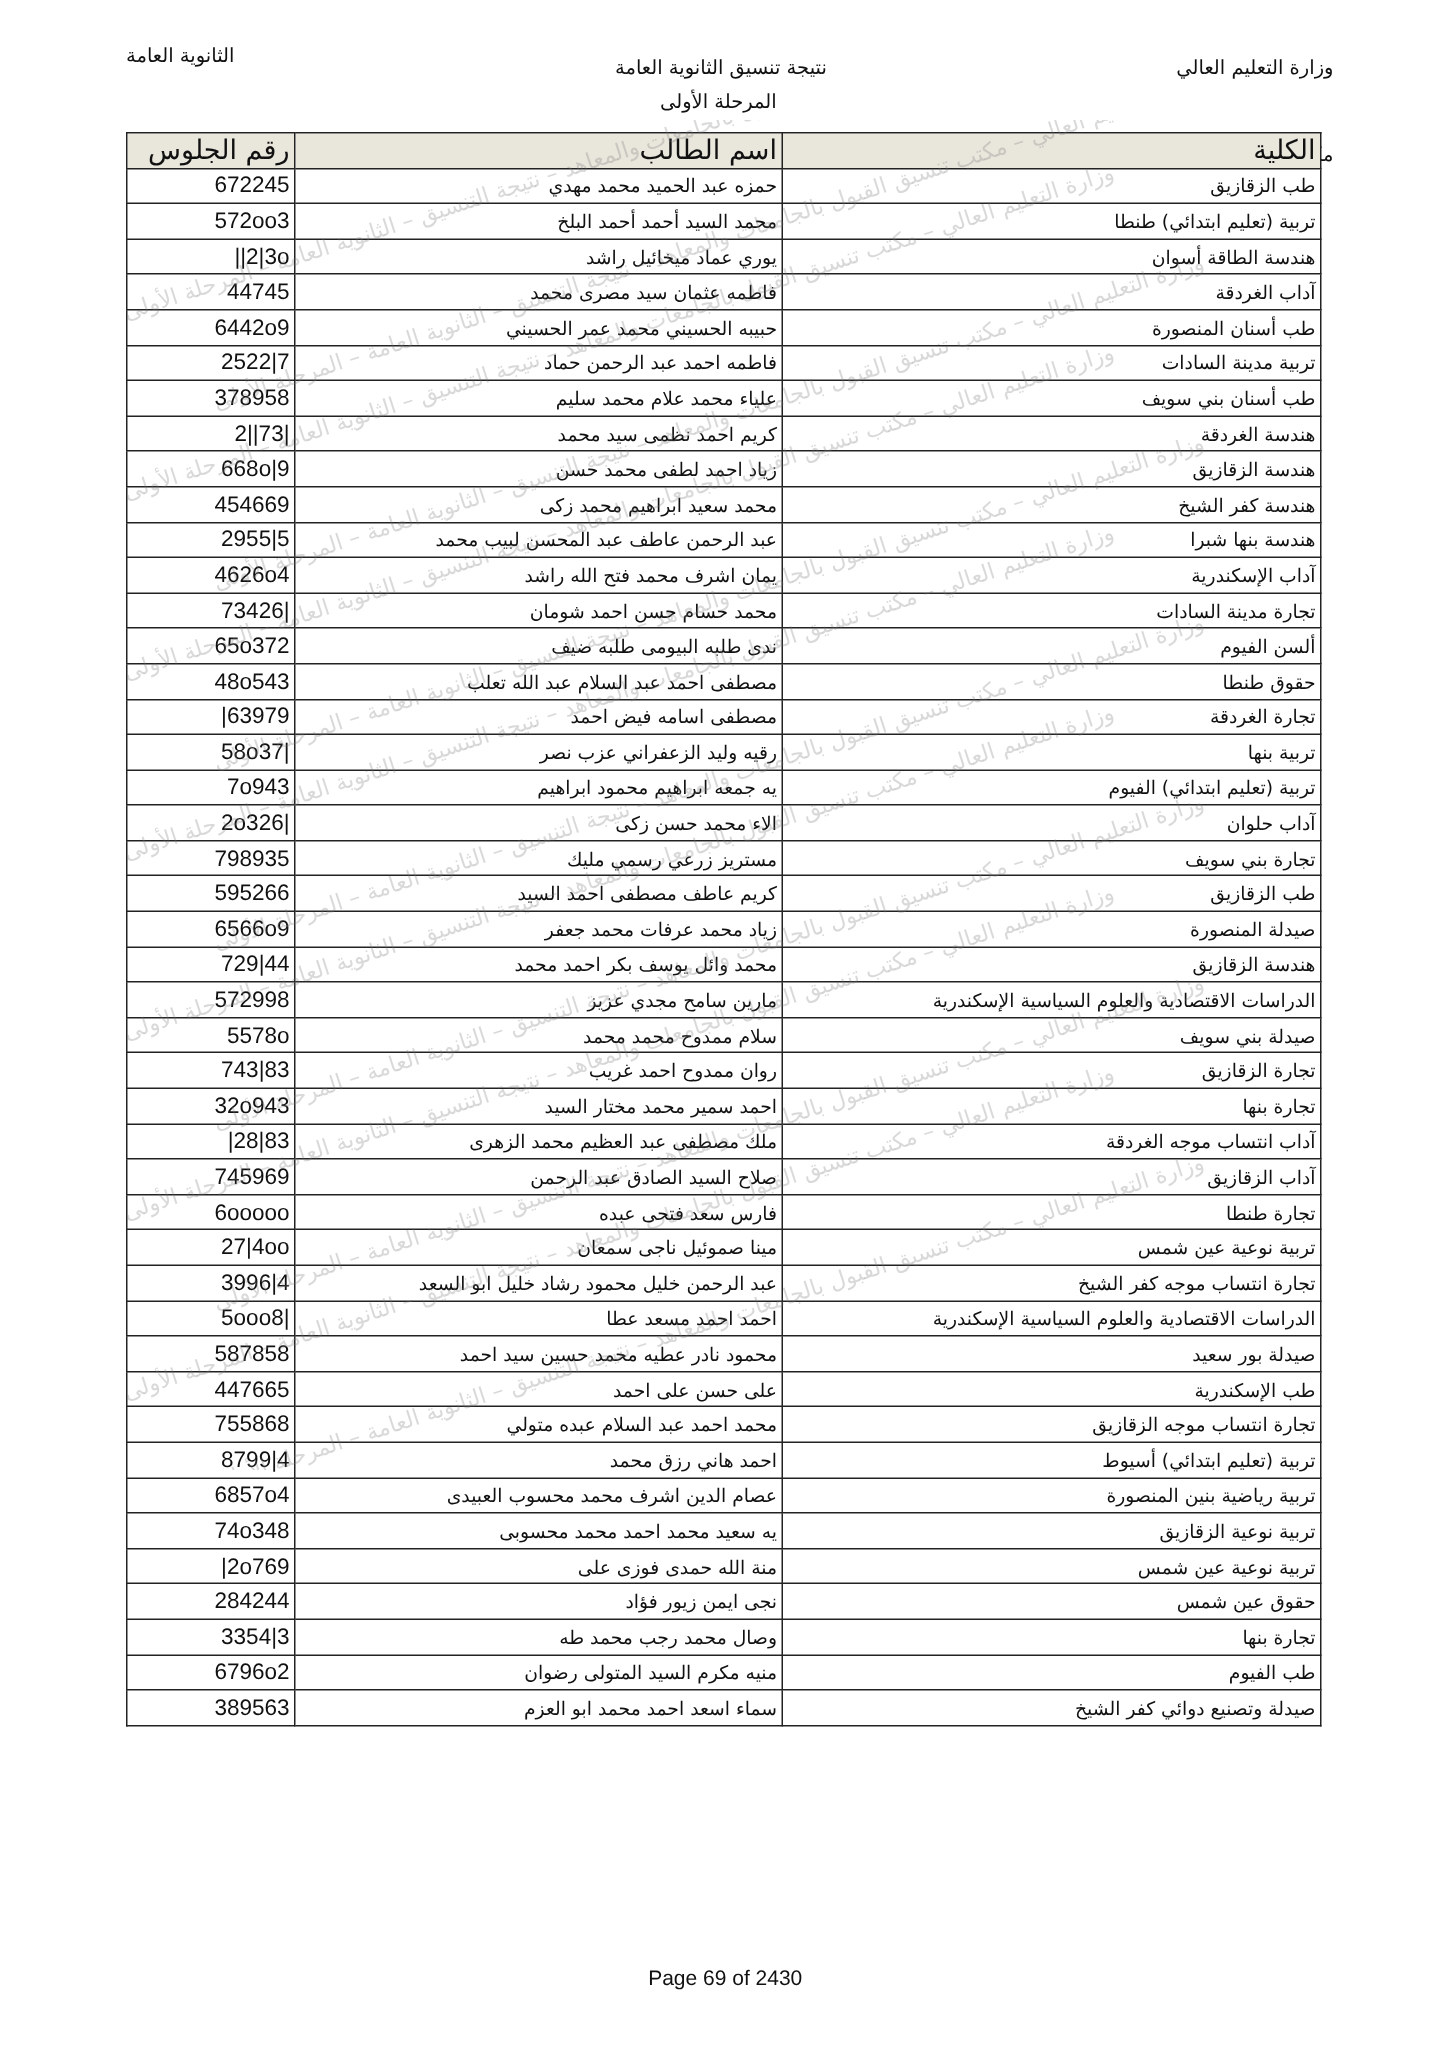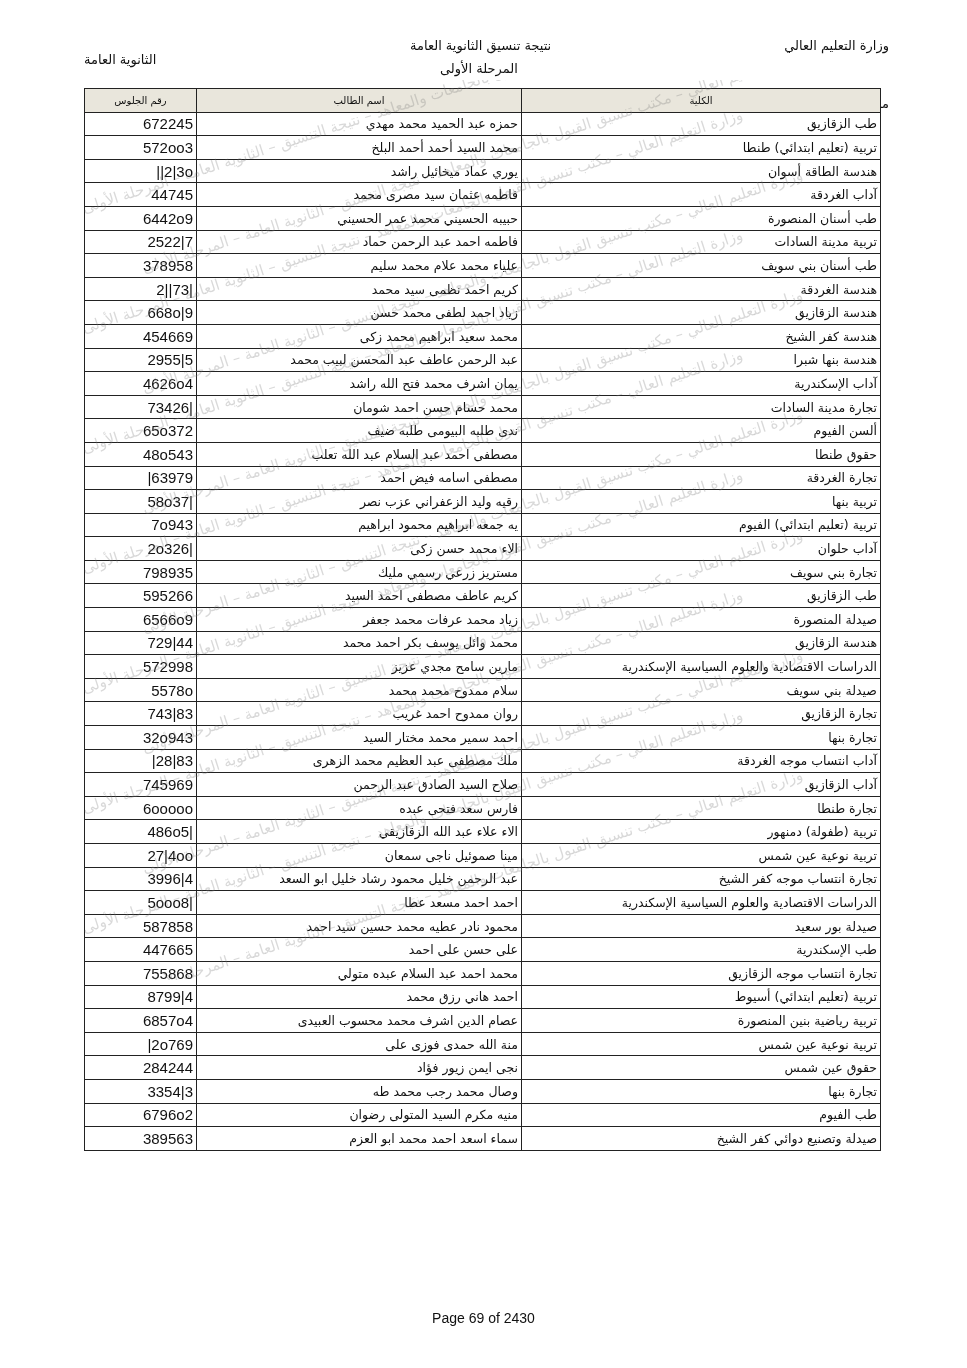--- a/index.html
+++ b/index.html
@@ -3,26 +3,26 @@
 <meta charset="utf-8">
 <style>
   html, body { margin:0; padding:0; background:#ffffff; }
   body { width:967px; height:1368px; position:relative; overflow:hidden;
          font-family:"DejaVu Sans", sans-serif; color:#111; }
   .hdr { position:absolute; font-size:13px; white-space:nowrap; direction:rtl; font-family:"DejaVu Sans", sans-serif; }
   #h-ministry { right:78px; top:38px; }
   #h-office   { right:78px; top:61px;margin-top:35px; }
   #h-title    { left:410px; top:38px; }
   #h-stage    { left:440px; top:61px; }
-  #h-type     { left:84px;  top:52px; }
+  #h-type     { left:84px;  top:30px; }
   table.res { position:absolute; left:84px; top:88px; width:796px; border-collapse:collapse;
               table-layout:fixed; font-size:12.5px; }
   table.res td, table.res th { border:1.3px solid #222; height:22.6px; padding:0 3px;
               overflow:hidden; white-space:nowrap; font-weight:normal; }
-  table.res th { background:#e9e6dc; text-align:center; direction:rtl; font-size:10px; }
+  table.res th { background:#e9e6dc; text-align:right; direction:rtl; font-size:18px; }
   col.c-seat { width:112px; } col.c-name { width:325px; } col.c-fac { width:359px; }
   td.seat { font-family:"Liberation Sans", sans-serif; font-size:15px; direction:ltr; }
   td.seat.r { text-align:right;padding-left:22px; } td.seat.l { text-align:right; }
   td.name, td.fac { direction:rtl; text-align:right; }
   .footer { position:absolute; left:0; width:967px; top:1310px; text-align:center;
             font-family:"Liberation Sans", sans-serif; font-size:14px; }
   .wm { position:absolute; left:60px; top:80px; width:900px; height:900px; pointer-events:none; overflow:hidden; }
   .wm span { position:absolute; white-space:nowrap; color:rgba(120,120,120,0.28); font-size:15px;
              transform:rotate(-18deg); transform-origin:left top; direction:rtl; }
 </style>
@@ -193,25 +193,20 @@
         <td class="seat r">745969</td>
         <td class="name">صلاح السيد الصادق عبد الرحمن</td>
         <td class="fac">آداب الزقازيق</td>
       </tr>
       <tr>
         <td class="seat l">6ooooo</td>
         <td class="name">فارس سعد فتحى عبده</td>
         <td class="fac">تجارة طنطا</td>
       </tr>
       <tr>
-        <td class="seat l">486o5|</td>
-        <td class="name">الاء علاء عبد الله الزقازيقي</td>
-        <td class="fac">تربية (طفولة) دمنهور</td>
-      </tr>
-      <tr>
         <td class="seat l">27|4oo</td>
         <td class="name">مينا صموئيل ناجى سمعان</td>
         <td class="fac">تربية نوعية عين شمس</td>
       </tr>
       <tr>
         <td class="seat l">3996|4</td>
         <td class="name">عبد الرحمن خليل محمود رشاد خليل ابو السعد</td>
         <td class="fac">تجارة انتساب موجه كفر الشيخ</td>
       </tr>
       <tr>
@@ -236,20 +231,25 @@
       </tr>
       <tr>
         <td class="seat l">8799|4</td>
         <td class="name">احمد هاني رزق محمد</td>
         <td class="fac">تربية (تعليم ابتدائي) أسيوط</td>
       </tr>
       <tr>
         <td class="seat l">6857o4</td>
         <td class="name">عصام الدين اشرف محمد محسوب العبيدى</td>
         <td class="fac">تربية رياضية بنين المنصورة</td>
+      </tr>
+      <tr>
+        <td class="seat l">74o348</td>
+        <td class="name">يه سعيد محمد احمد محمد محسوبى</td>
+        <td class="fac">تربية نوعية الزقازيق</td>
       </tr>
       <tr>
         <td class="seat l">|2o769</td>
         <td class="name">منة الله حمدى فوزى على</td>
         <td class="fac">تربية نوعية عين شمس</td>
       </tr>
       <tr>
         <td class="seat r">284244</td>
         <td class="name">نجى ايمن زيور فؤاد</td>
         <td class="fac">حقوق عين شمس</td>

